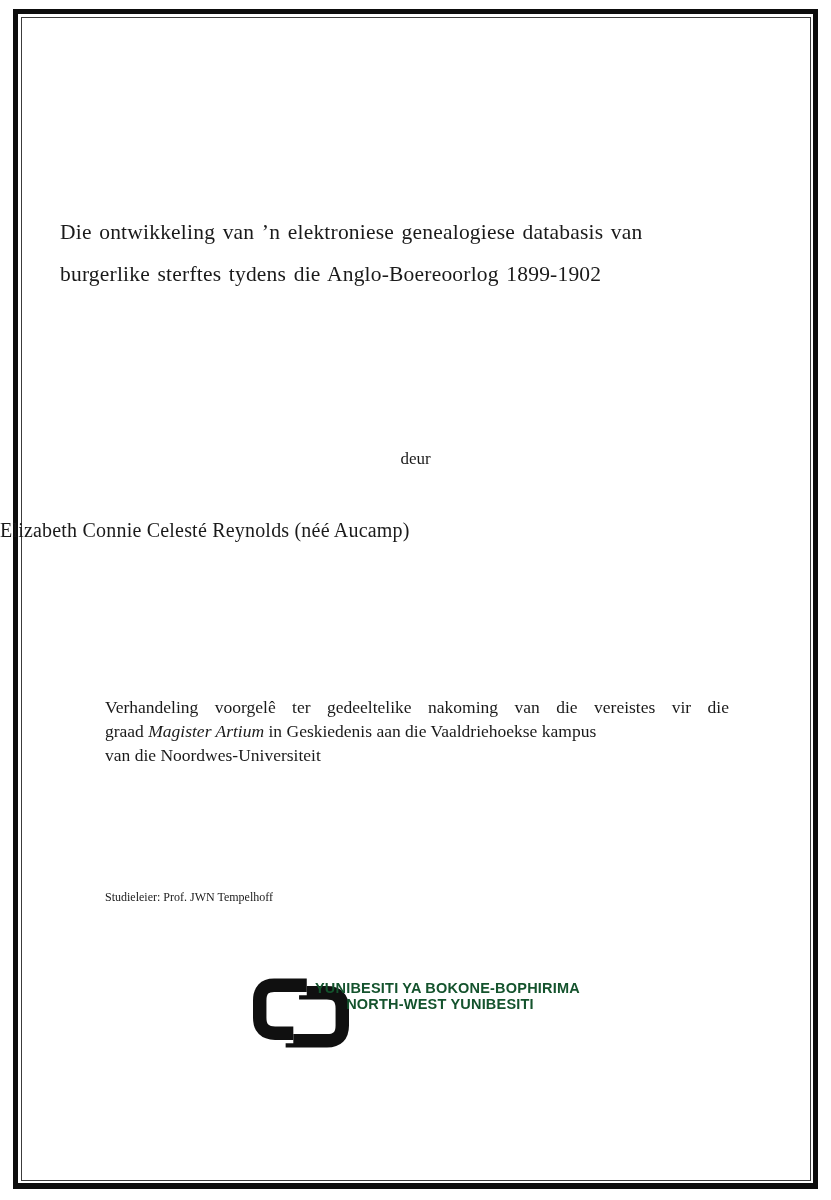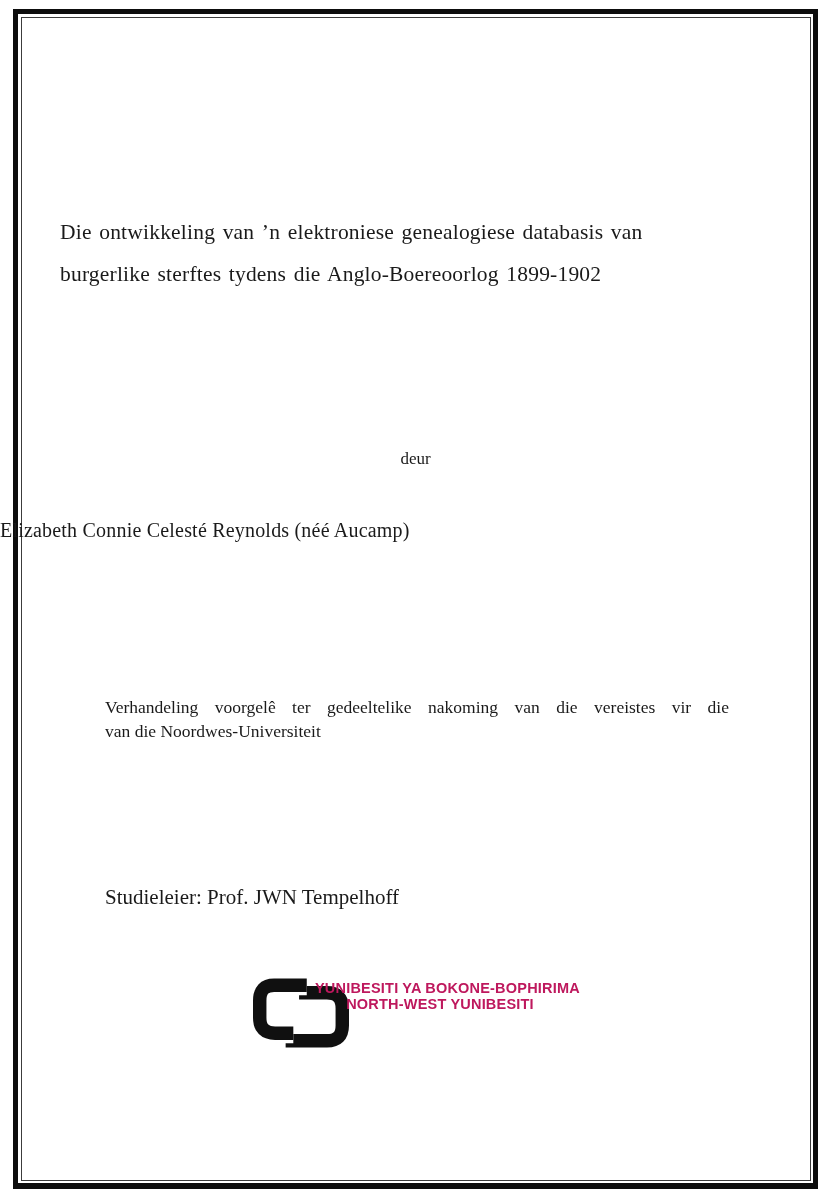--- a/index.html
+++ b/index.html
@@ -68,21 +68,21 @@
   .statement .justified {
     text-align: justify;
     text-align-last: justify;
   }
   .statement .italic { font-style: italic; }
 
   .supervisor-block {
     position: absolute;
     left: 105px;
     top: 884px;
-    font-size: 21px;
+    font-size: 12px;
     line-height: 27px;
   }
 
   .logo {
     position: absolute;
     left: 253px;
     top: 974px;
     width: 340px;
     height: 80px;
   }
@@ -94,21 +94,21 @@
   .logo-text {
     position: absolute;
     left: 62px; top: 6px;
     width: 250px;
     text-align: center;
     font-family: "Liberation Sans", "DejaVu Sans", sans-serif;
     font-weight: 700;
     font-size: 14.5px;
     line-height: 16px;
     letter-spacing: 0.2px;
-    color: #be185d;
+    color: #14532d;
     white-space: nowrap;
   }
 </style>
 </head>
 <body>
 
 <div class="page">
 
   <div class="frame-outer"></div>
   <div class="frame-inner"></div>
@@ -117,20 +117,21 @@
     <div>Die ontwikkeling van ’n elektroniese genealogiese databasis van</div>
     <div>burgerlike sterftes tydens die Anglo-Boereoorlog 1899-1902</div>
   </div>
 
   <div class="byline">deur</div>
 
   <div class="author">Elizabeth Connie Celesté Reynolds (néé Aucamp)</div>
 
   <div class="statement">
     <div class="justified">Verhandeling voorgelê ter gedeeltelike nakoming van die vereistes vir die</div>
+    <div><span>graad </span><span class="italic">Magister Artium</span><span> in Geskiedenis aan die Vaaldriehoekse kampus</span></div>
     <div>van die Noordwes-Universiteit</div>
   </div>
 
   <div class="supervisor-block">
     <div>Studieleier: Prof. JWN Tempelhoff</div>
   </div>
 
   <div class="logo">
     <svg class="logo-mark" viewBox="0 0 100 74" xmlns="http://www.w3.org/2000/svg" aria-hidden="true">
 

